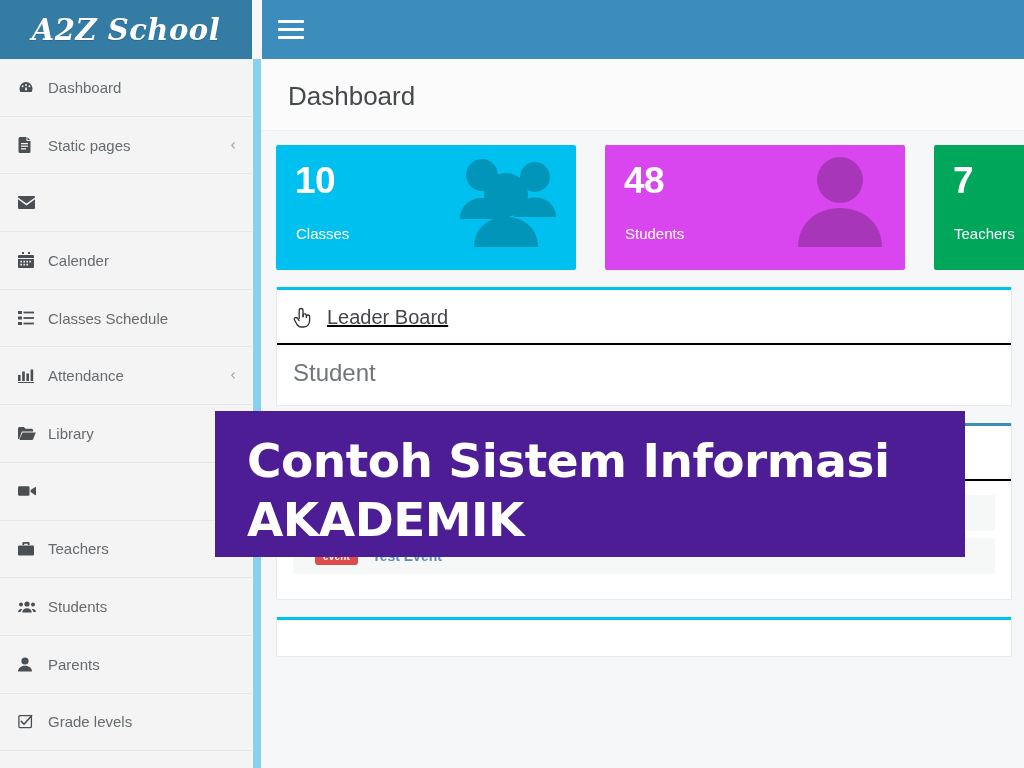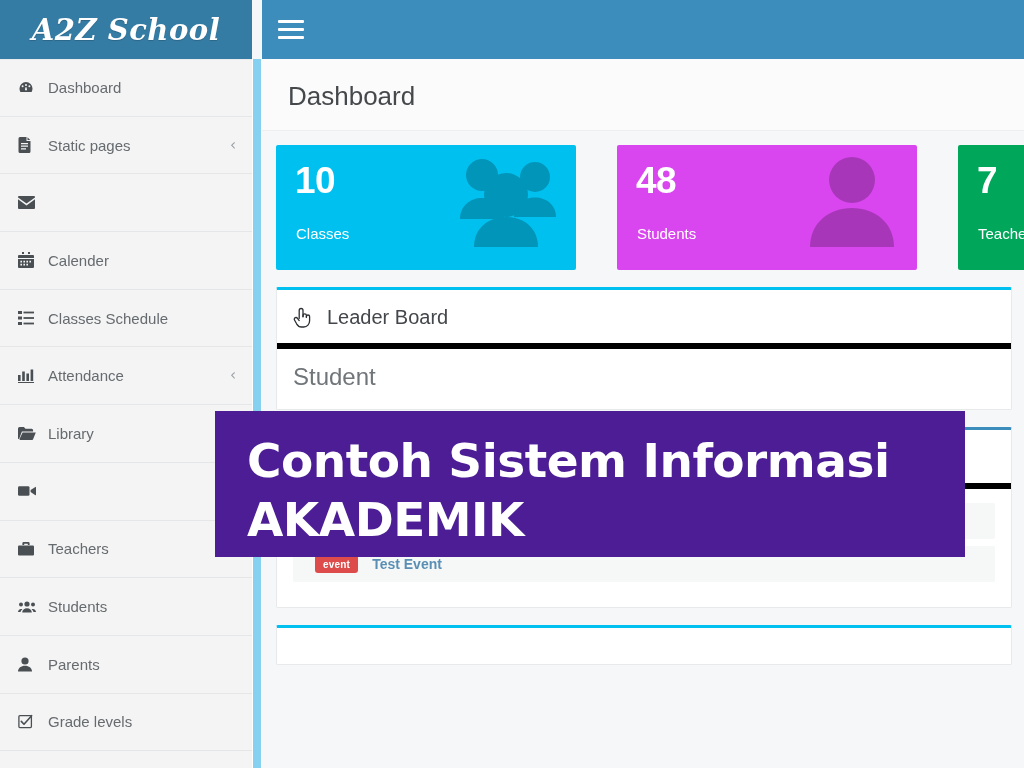--- a/index.html
+++ b/index.html
@@ -108,21 +108,21 @@
     border-bottom: 1px solid #eceef0;
   }
   .page-title {
     font-size: 26px; color: #46494c; font-weight: normal;
     margin: 0;
   }
 
   .content { padding: 14px 12px 0 14px; }
 
   
-  .stats { display: flex; gap: 41px; }
+  .stats { display: flex; gap: 29px; }
   .stat {
     position: relative;
     width: 300px; min-width: 300px; height: 125px;
     border-radius: 2px;
     overflow: hidden;
     color: #ffffff;
     flex: 0 0 auto;
     cursor: pointer;
   }
   .stat-num {
@@ -145,21 +145,22 @@
     background: #ffffff;
     border: 1px solid #e7e9eb;
     border-top: 3px solid #00c0ef;
     border-radius: 2px;
     margin-top: 17px;
   }
   .panel.blue-top { border-top-color: #3c8dbc; }
   .panel-head {
     display: flex; align-items: center;
     padding: 16px 14px 14px 16px;
-    border-bottom: 6px solid #000000;
+    border-bottom: 2px solid #000000;
+    text-decoration: underline;
   }
   .panel-ico {
     width: 28px; min-width: 28px;
     color: #2d3033;
     display: inline-flex; align-items: center;
   }
   .panel-ico svg { display: block; }
   .panel-title {
     font-size: 20px; color: #43464a; font-weight: normal;
     margin-left: 6px;

